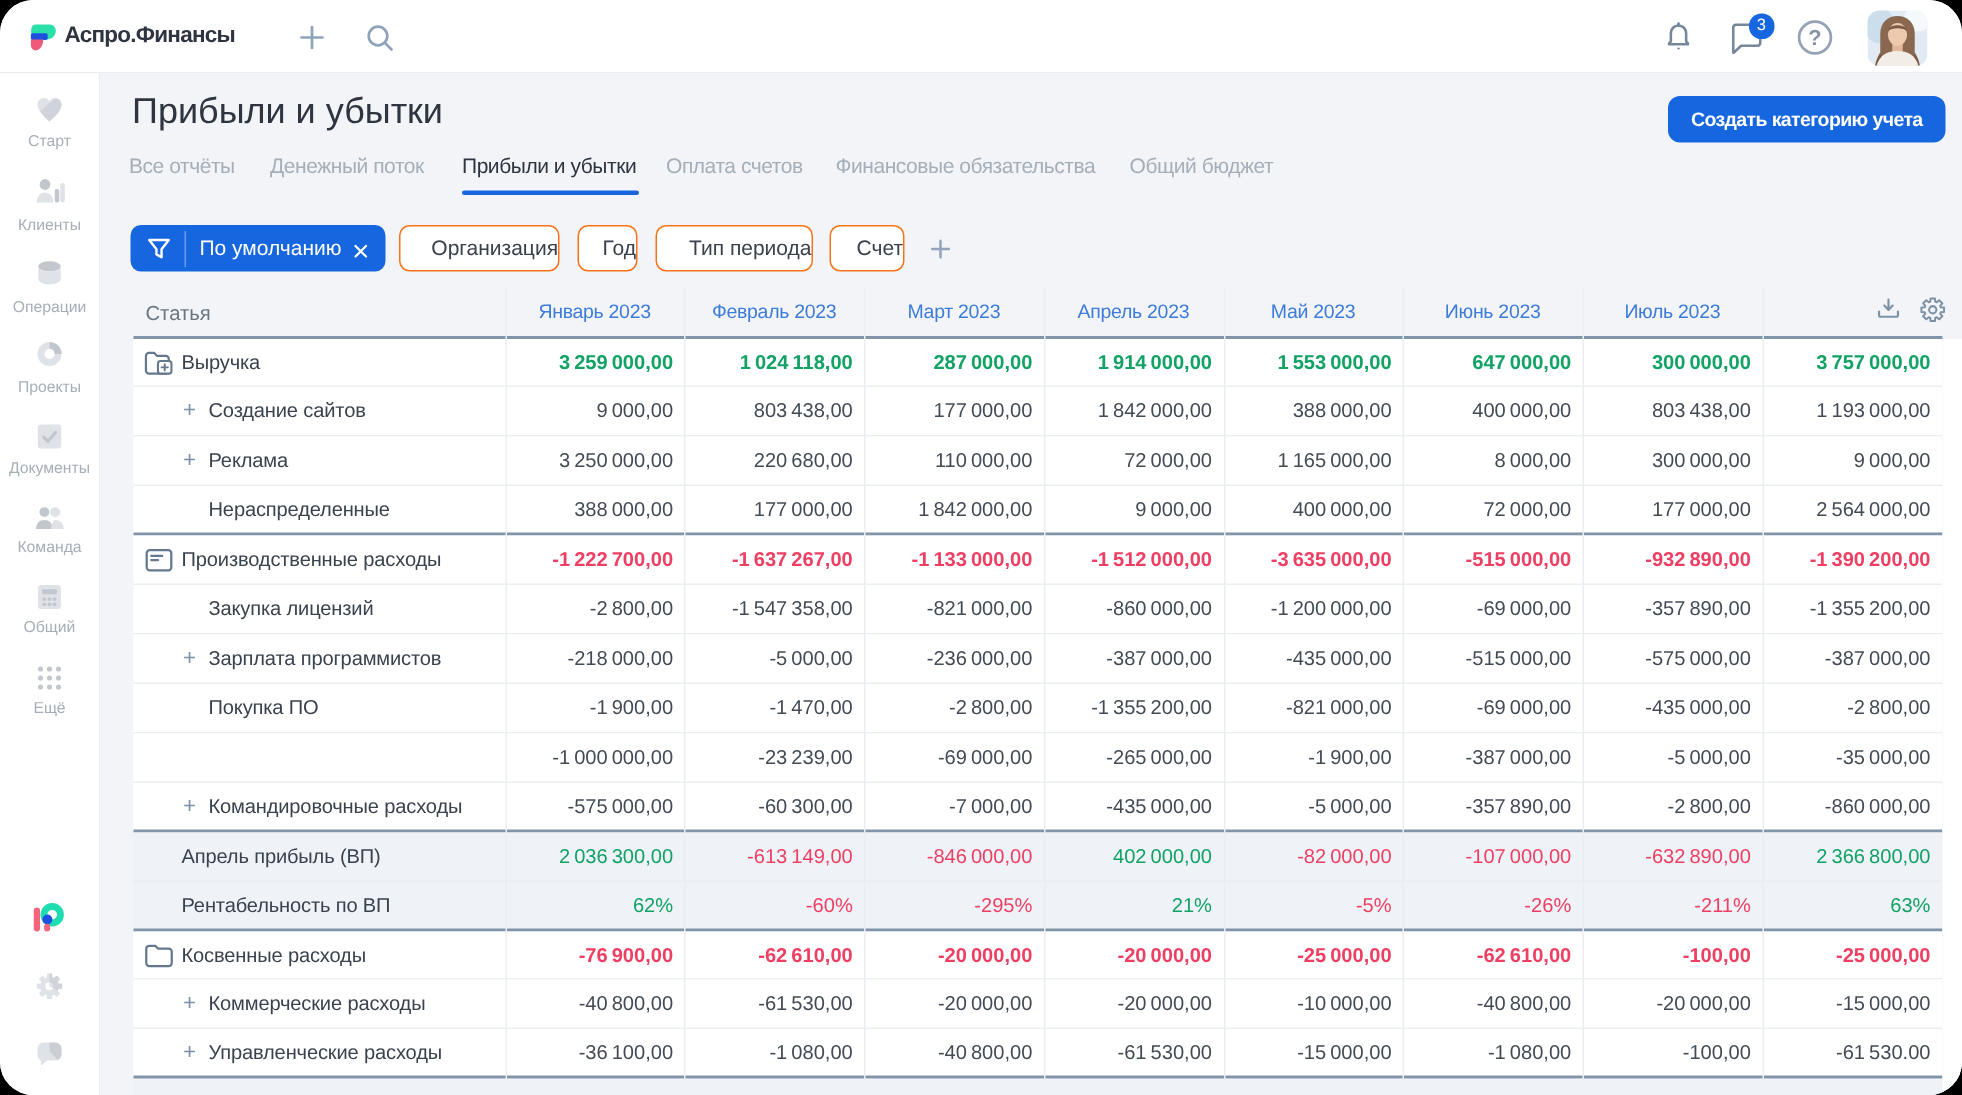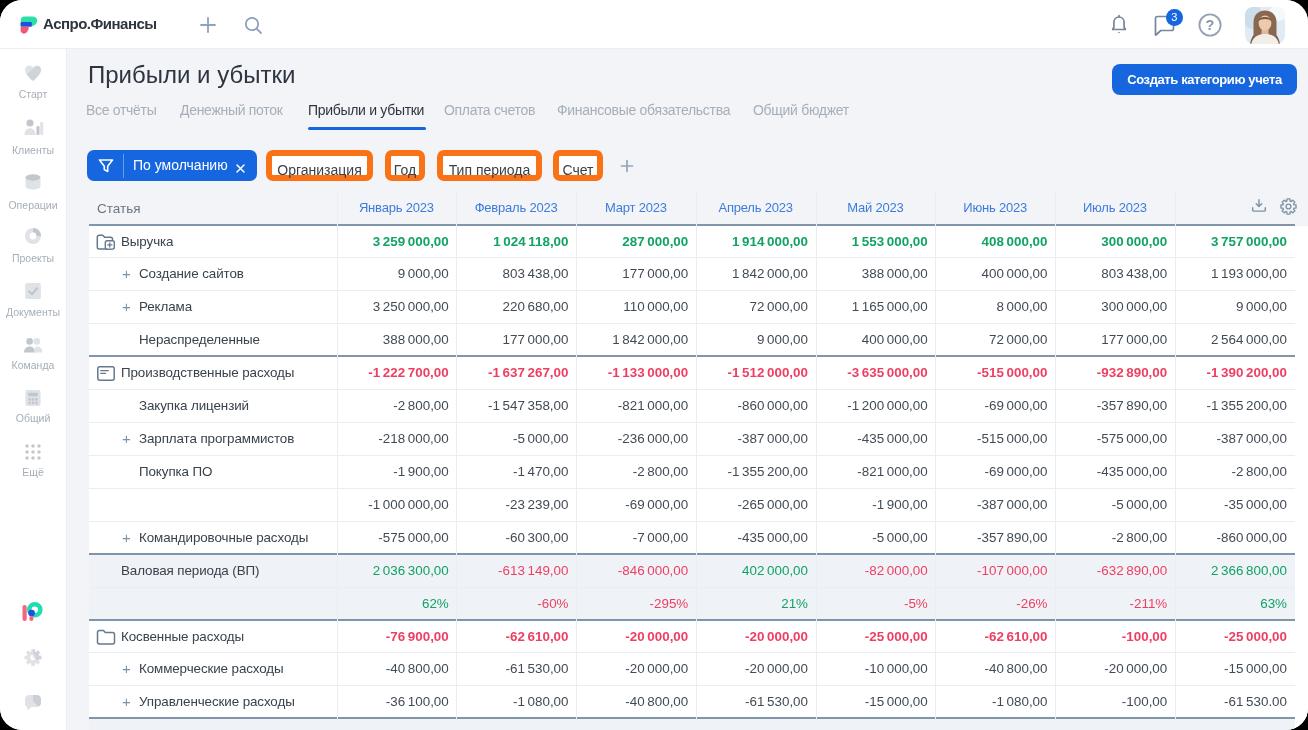--- a/index.html
+++ b/index.html
@@ -12,21 +12,21 @@
 .navitem{position:absolute;left:0;width:66px;text-align:center}
 .navlbl{font-size:10.5px;color:#A6AEB8}
 
 #content{position:absolute;left:67px;top:49px;width:1241px;height:681px;background:#F2F4F7}
 #title{position:absolute;left:88px;top:61px;font-size:24px;font-weight:500;color:#2E3540;letter-spacing:0}
 #createbtn{position:absolute;left:1112px;top:64px;width:185px;height:31px;background:#1666E0;border-radius:8px;color:#fff;font-size:13px;letter-spacing:-.4px;font-weight:700;text-align:center;line-height:31px}
 .tab{position:absolute;top:102px;font-size:14px;letter-spacing:-.3px;color:#A6AFB9;white-space:nowrap}
 .tab.active{color:#2E3540}
 #tabline{position:absolute;left:308px;top:127px;width:118px;height:3px;border-radius:2px;background:#1666E0}
 
-.fbtn{position:absolute;top:150px;height:31px;background:#fff;border:6px solid #f97316;border-radius:7px;font-size:14px;color:#39414C;text-align:center;line-height:29px}
+.fbtn{position:absolute;top:150px;height:31px;background:#fff;border:1px solid #f97316;border-radius:7px;font-size:14px;color:#39414C;text-align:right;line-height:29px}
 #fpill{position:absolute;left:87px;top:150px;width:170px;height:31px;background:#1666E0;border-radius:7px;color:#fff}
 #fpill .txt{position:absolute;left:46px;top:0;line-height:31px;font-size:14px;font-weight:400}
 #fpill .div{position:absolute;left:35.5px;top:3.5px;width:1px;height:24px;background:rgba(255,255,255,.35)}
 
 #thead-statya{position:absolute;left:97px;top:201px;font-size:13.5px;color:#6C7682}
 .mh{position:absolute;top:200px;width:119.75px;text-align:center;font-size:13px;letter-spacing:-.2px;color:#3E7CDB}
 #tbl{position:absolute;left:89px;top:225.5px;width:1205.5px}
 .row{position:relative;width:1205.5px;height:32.93px;background:#fff;border-bottom:1px solid #EAEDF1}
 .row.band{background:#EFF2F6}
 .row.slb{border-bottom:2px solid #8095AA}
@@ -214,21 +214,21 @@
             <path d="M1.3 3.3 C1.3 2.2 2.2 1.3 3.3 1.3 L6.8 1.3 L8.6 3.2 L14.5 3.2 C15.6 3.2 16.5 4.1 16.5 5.2 L16.5 13 C16.5 14.1 15.6 15 14.5 15 L3.3 15 C2.2 15 1.3 14.1 1.3 13 Z" fill="#fff" stroke="#64788E" stroke-width="1.5" stroke-linejoin="round"></path>
             <rect x="9.3" y="6.7" width="9" height="8.4" rx="1.8" fill="#fff" stroke="#64788E" stroke-width="1.4"></rect>
             <path d="M13.8 8.8 V13 M11.7 10.9 H15.9" stroke="#64788E" stroke-width="1.3" stroke-linecap="round"></path>
           </svg></span>
         <div class="lbl">Выручка</div>
         <div class="cell g" style="left:247.75px">3 259 000,00</div>
         <div class="cell g" style="left:367.5px">1 024 118,00</div>
         <div class="cell g" style="left:487.25px">287 000,00</div>
         <div class="cell g" style="left:607.0px">1 914 000,00</div>
         <div class="cell g" style="left:726.75px">1 553 000,00</div>
-        <div class="cell g" style="left:846.5px">408 000,00</div>
+        <div class="cell g" style="left:846.5px">647 000,00</div>
         <div class="cell g" style="left:966.25px">300 000,00</div>
         <div class="cell g" style="left:1086.0px">3 757 000,00</div>
       </div>
 <div class="row">
         <span class="plus">+</span>
         <div class="lbl l2">Создание сайтов</div>
         <div class="cell" style="left:247.75px">9 000,00</div>
         <div class="cell" style="left:367.5px">803 438,00</div>
         <div class="cell" style="left:487.25px">177 000,00</div>
         <div class="cell" style="left:607.0px">1 842 000,00</div>
@@ -325,31 +325,32 @@
         <div class="cell" style="left:247.75px">-575 000,00</div>
         <div class="cell" style="left:367.5px">-60 300,00</div>
         <div class="cell" style="left:487.25px">-7 000,00</div>
         <div class="cell" style="left:607.0px">-435 000,00</div>
         <div class="cell" style="left:726.75px">-5 000,00</div>
         <div class="cell" style="left:846.5px">-357 890,00</div>
         <div class="cell" style="left:966.25px">-2 800,00</div>
         <div class="cell" style="left:1086.0px">-860 000,00</div>
       </div>
 <div class="row band">
-        <div class="lbl">Валовая периода (ВП)</div>
+        <div class="lbl">Апрель прибыль (ВП)</div>
         <div class="cell gn" style="left:247.75px">2 036 300,00</div>
         <div class="cell rn" style="left:367.5px">-613 149,00</div>
         <div class="cell rn" style="left:487.25px">-846 000,00</div>
         <div class="cell gn" style="left:607.0px">402 000,00</div>
         <div class="cell rn" style="left:726.75px">-82 000,00</div>
         <div class="cell rn" style="left:846.5px">-107 000,00</div>
         <div class="cell rn" style="left:966.25px">-632 890,00</div>
         <div class="cell gn" style="left:1086.0px">2 366 800,00</div>
       </div>
 <div class="row band slb">
+        <div class="lbl">Рентабельность по ВП</div>
         <div class="cell gn" style="left:247.75px">62%</div>
         <div class="cell rn" style="left:367.5px">-60%</div>
         <div class="cell rn" style="left:487.25px">-295%</div>
         <div class="cell gn" style="left:607.0px">21%</div>
         <div class="cell rn" style="left:726.75px">-5%</div>
         <div class="cell rn" style="left:846.5px">-26%</div>
         <div class="cell rn" style="left:966.25px">-211%</div>
         <div class="cell gn" style="left:1086.0px">63%</div>
       </div>
 <div class="row">

